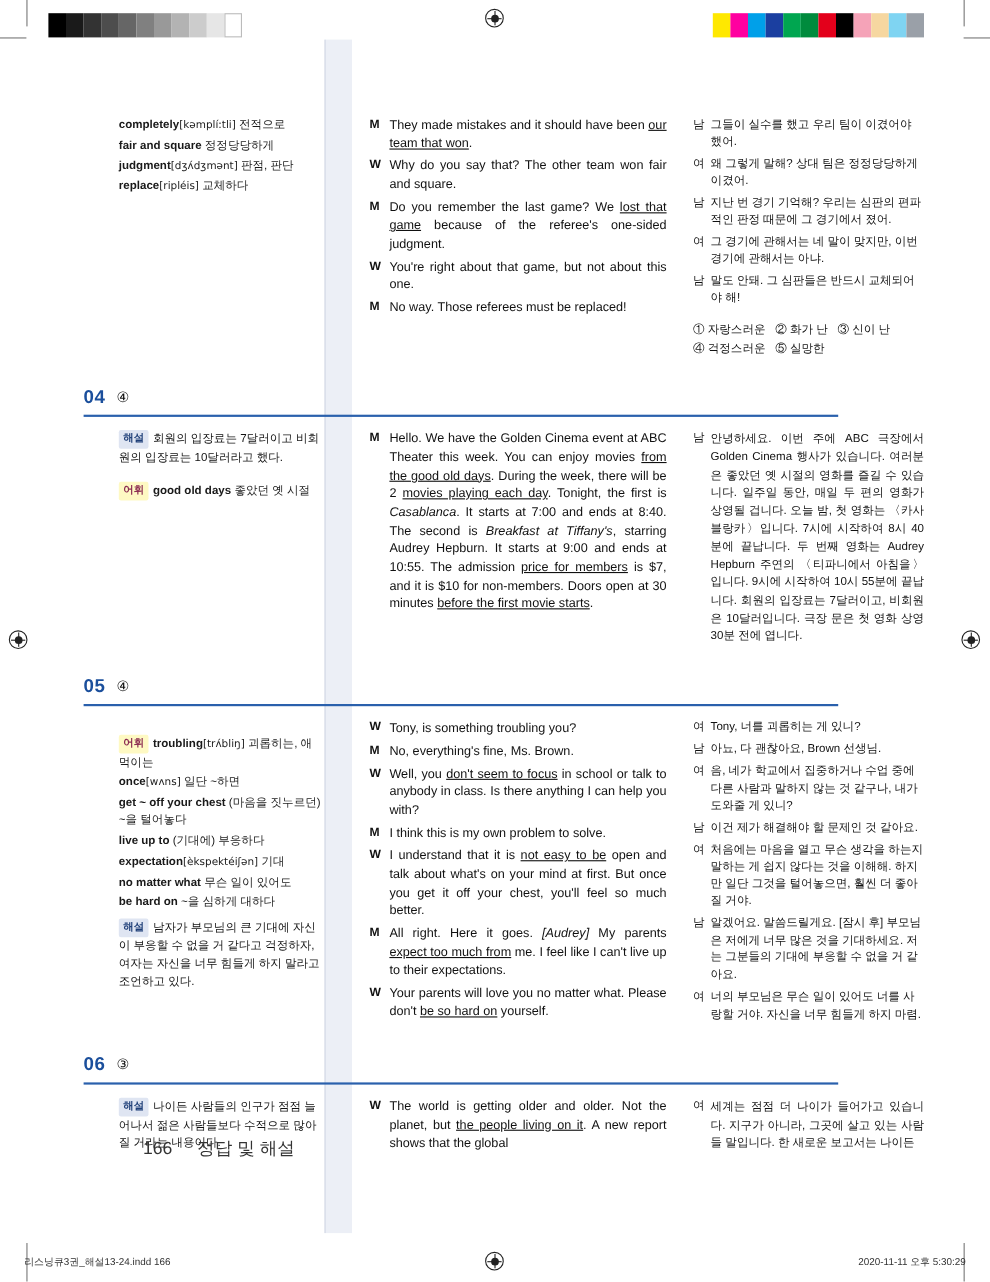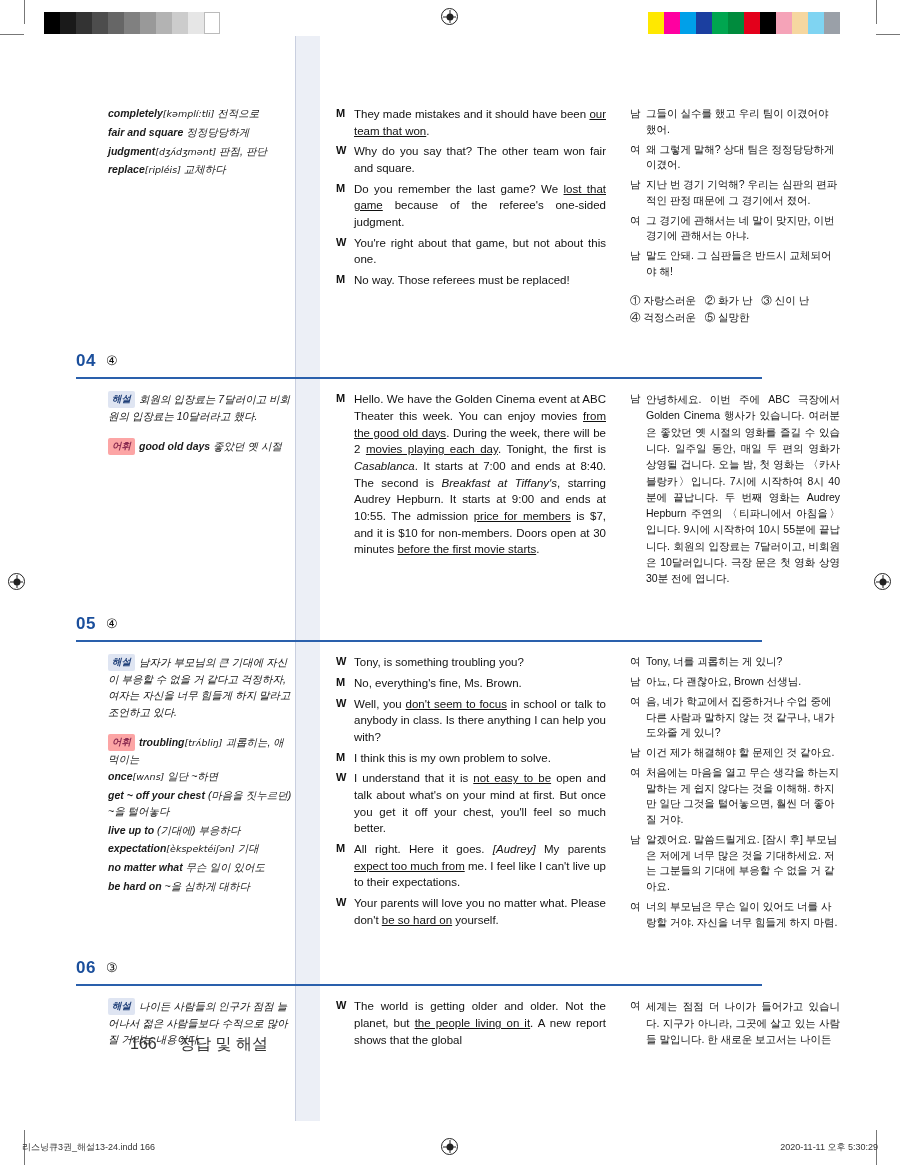--- a/index.html
+++ b/index.html
@@ -156,21 +156,20 @@
   .cols {
     display: flex;
     gap: 0;
     margin-top: 6px;
   }
   .col-notes {
     width: 196px;
     margin-left: 86px;
     padding-right: 10px;
     box-sizing: border-box;
-    font-style: italic;
   }
   .col-en {
     width: 270px;
     margin-left: 32px;
     box-sizing: border-box;
   }
   .col-ko {
     width: 210px;
     margin-left: 24px;
     box-sizing: border-box;
@@ -203,21 +202,21 @@
     background: #dfe5f2;
     color: #1f3f78;
     font-size: 9.5px;
     font-weight: bold;
     padding: 1px 4px;
     border-radius: 2px;
     margin-right: 4px;
     vertical-align: 1px;
   }
   .tag.pink {
-    background: #fca5a5;
+    background: #fef9c3;
     color: #8c2d52;
   }
 
   
   .turn {
     display: flex;
     margin-bottom: 4px;
     font-size: 11.5px;
     line-height: 1.45;
   }
@@ -463,23 +462,20 @@
     </div>
 
     <div class="qsection" style="margin-top:18px">
       <div class="qhead">
         <span class="qnum">05</span>
         <span class="qans">④</span>
         <span class="qrule"></span>
       </div>
       <div class="cols">
         <div class="col-notes">
-          <div class="tagrow">
-            <span class="tag">해설</span><span>남자가 부모님의 큰 기대에 자신이 부응할 수 없을 거 같다고 걱정하자, 여자는 자신을 너무 힘들게 하지 말라고 조언하고 있다.</span>
-          </div>
           <div class="tagrow" style="margin-top:14px">
             <span class="tag pink">어휘</span><span class="vocab" style="font-size:10.5px"><span class="w">troubling</span><span class="ipa">[trʌ́bliŋ]</span> <span>괴롭히는, 애 먹이는</span></span>
             <div class="vocab" style="margin-top:2px">
               <div class="line">
                 <span class="w">once</span><span class="ipa">[wʌns]</span>
                 <span>일단 ~하면</span>
               </div>
               <div class="line">
                 <span class="w">get ~ off your chest</span>
                 <span>(마음을 짓누르던) ~을 털어놓다</span>
@@ -495,20 +491,23 @@
               <div class="line">
                 <span class="w">no matter what</span>
                 <span>무슨 일이 있어도</span>
               </div>
               <div class="line">
                 <span class="w">be hard on</span>
                 <span>~을 심하게 대하다</span>
               </div>
             </div>
           </div>
+          <div class="tagrow">
+            <span class="tag">해설</span><span>남자가 부모님의 큰 기대에 자신이 부응할 수 없을 거 같다고 걱정하자, 여자는 자신을 너무 힘들게 하지 말라고 조언하고 있다.</span>
+          </div>
         </div>
 
         <div class="col-en">
           <div class="turn">
             <div class="spk">W</div>
             <div class="utt">Tony, is something troubling you?</div>
           </div>
           <div class="turn">
             <div class="spk">M</div>
             <div class="utt">No, everything's fine, Ms. Brown.</div>

